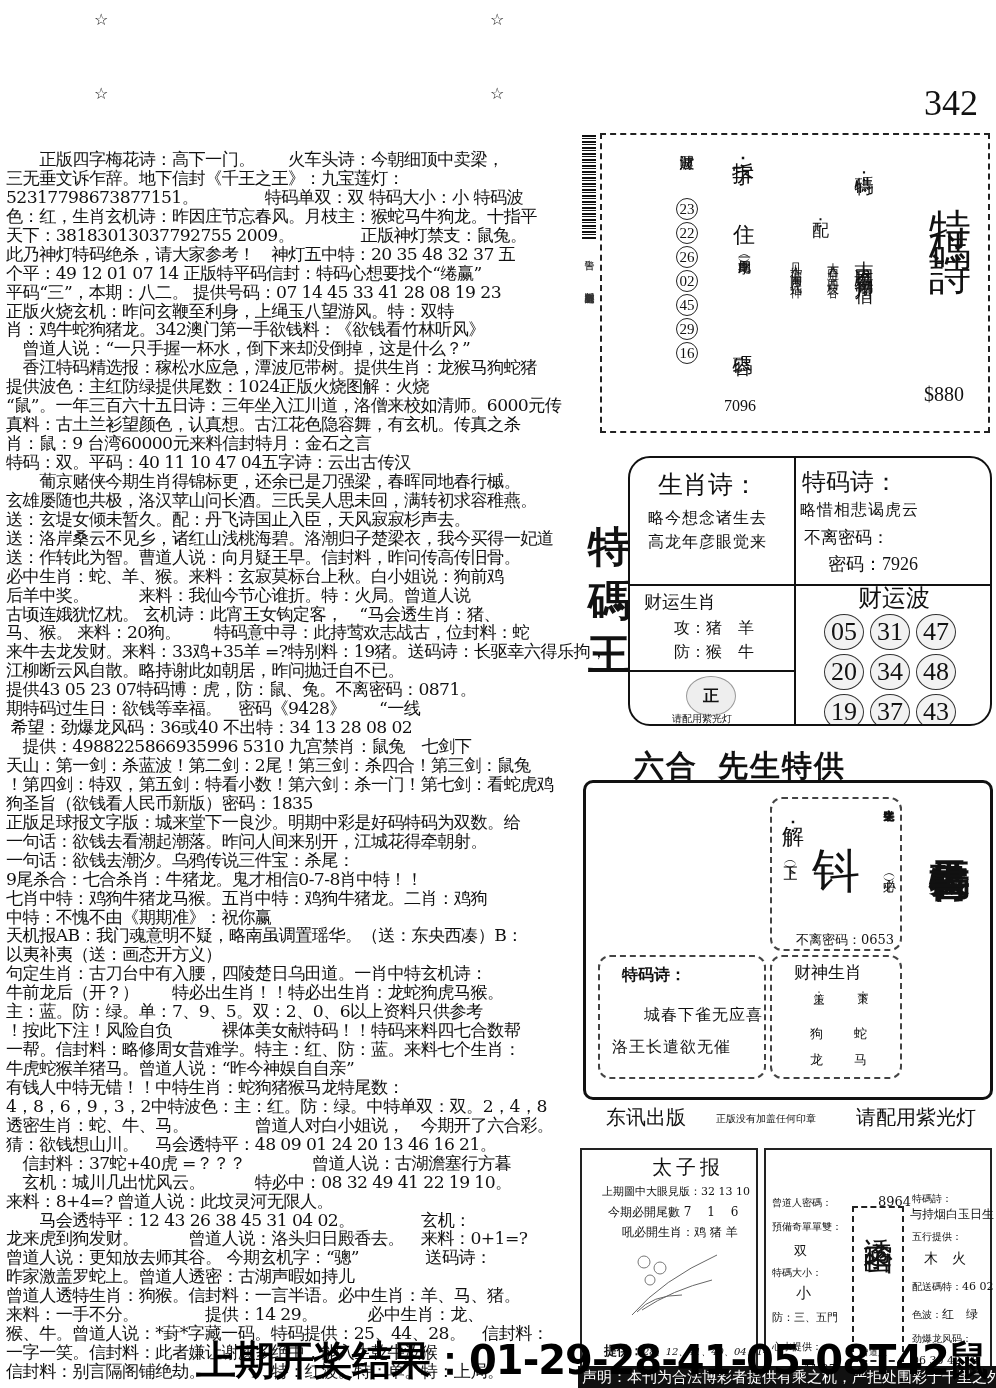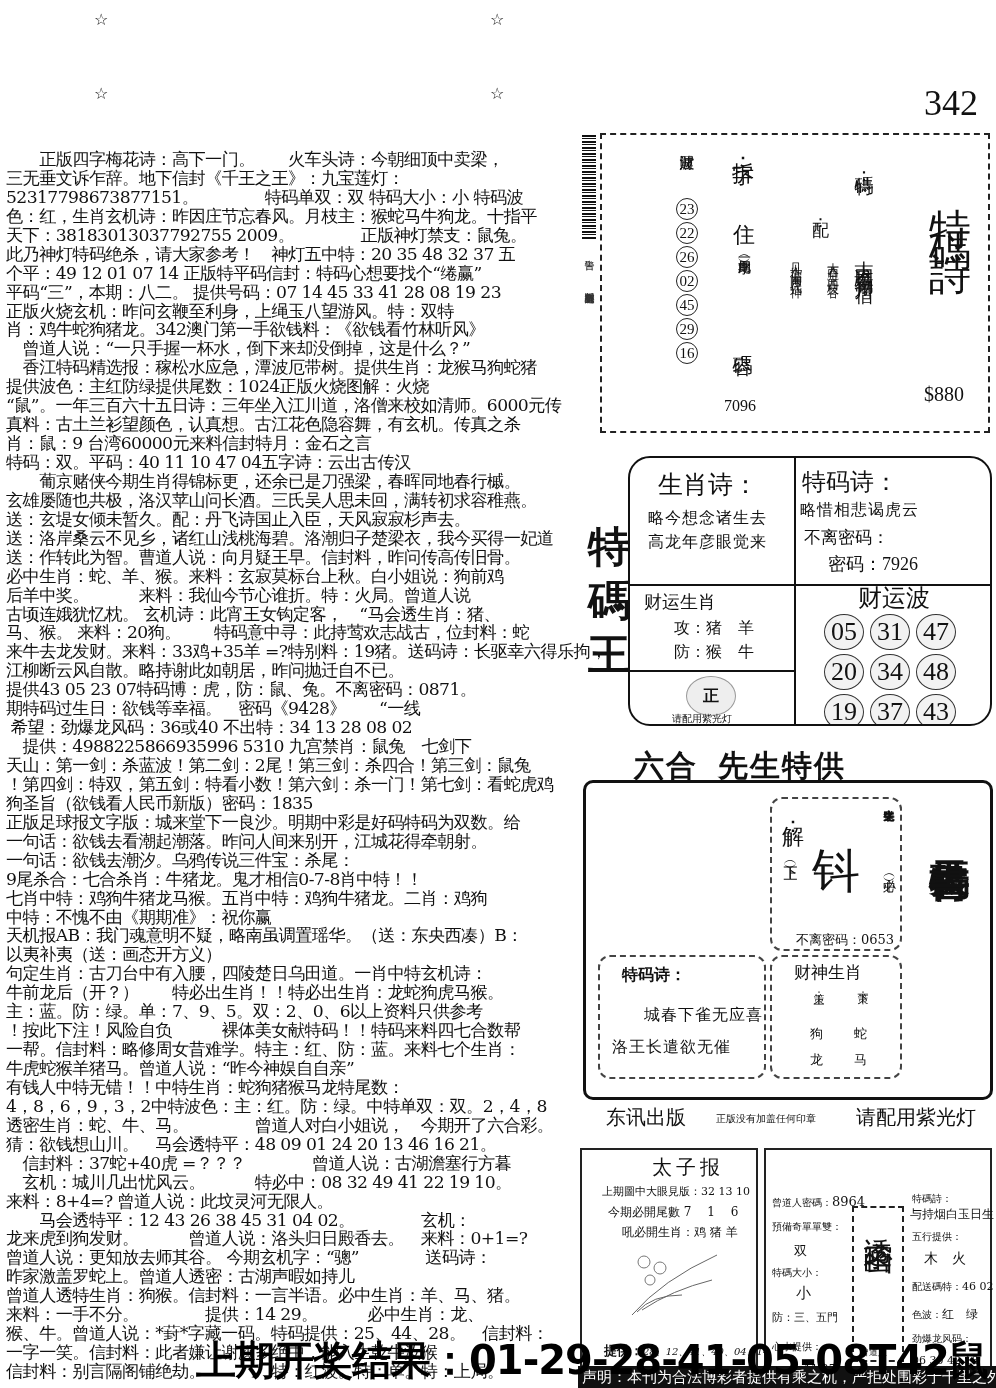--- a/index.html
+++ b/index.html
@@ -167,21 +167,21 @@
     <path d="M20 60 Q50 40 90 30" stroke="#666" fill="none"></path>
     <path d="M15 62 Q30 45 60 45" stroke="#666" fill="none"></path>
     <circle cx="22" cy="12" r="6" stroke="#777" fill="none"></circle>
     <circle cx="38" cy="18" r="6" stroke="#777" fill="none"></circle>
     <circle cx="28" cy="30" r="5" stroke="#777" fill="none"></circle>
   </svg>
   <div style="position:absolute;left:22px;top:192px;font-size:10px;white-space:nowrap;"><span style="font-size:13px;font-weight:bold;">提供：</span><span style="font-style:italic;">28、12、41、40、04、14</span></div>
 </div>
 
 <div class="box5">
-  <div style="position:absolute;left:6px;top:44px;font-size:10px;"><span>曾道人密碼：</span><span style="font-size:13px;">8964</span></div>
+  <div style="position:absolute;left:6px;top:44px;font-size:10px;"><span>曾道人密碼：</span><span style="font-size:13px;margin-left:46px;">8964</span></div>
   <div style="position:absolute;left:6px;top:70px;font-size:10px;">預備奇單單雙：</div>
   <div style="position:absolute;left:28px;top:92px;font-size:13px;">双</div>
   <div style="position:absolute;left:6px;top:116px;font-size:10px;">特碼大小：</div>
   <div style="position:absolute;left:30px;top:134px;font-size:15px;">小</div>
   <div style="position:absolute;left:6px;top:160px;font-size:11px;"><span>防：</span><span>三、五門</span></div>
   <div style="position:absolute;left:6px;top:190px;font-size:10px;">心水提供：</div>
   <div style="position:absolute;left:38px;top:212px;font-size:11px;">11 25</div>
 
   <div style="position:absolute;left:86px;top:56px;width:52px;height:156px;border:2px dashed #222;">
     <div class="vcol" style="left:6px;top:6px;font-size:30px;line-height:36px;letter-spacing:4px;">透密函</div>

